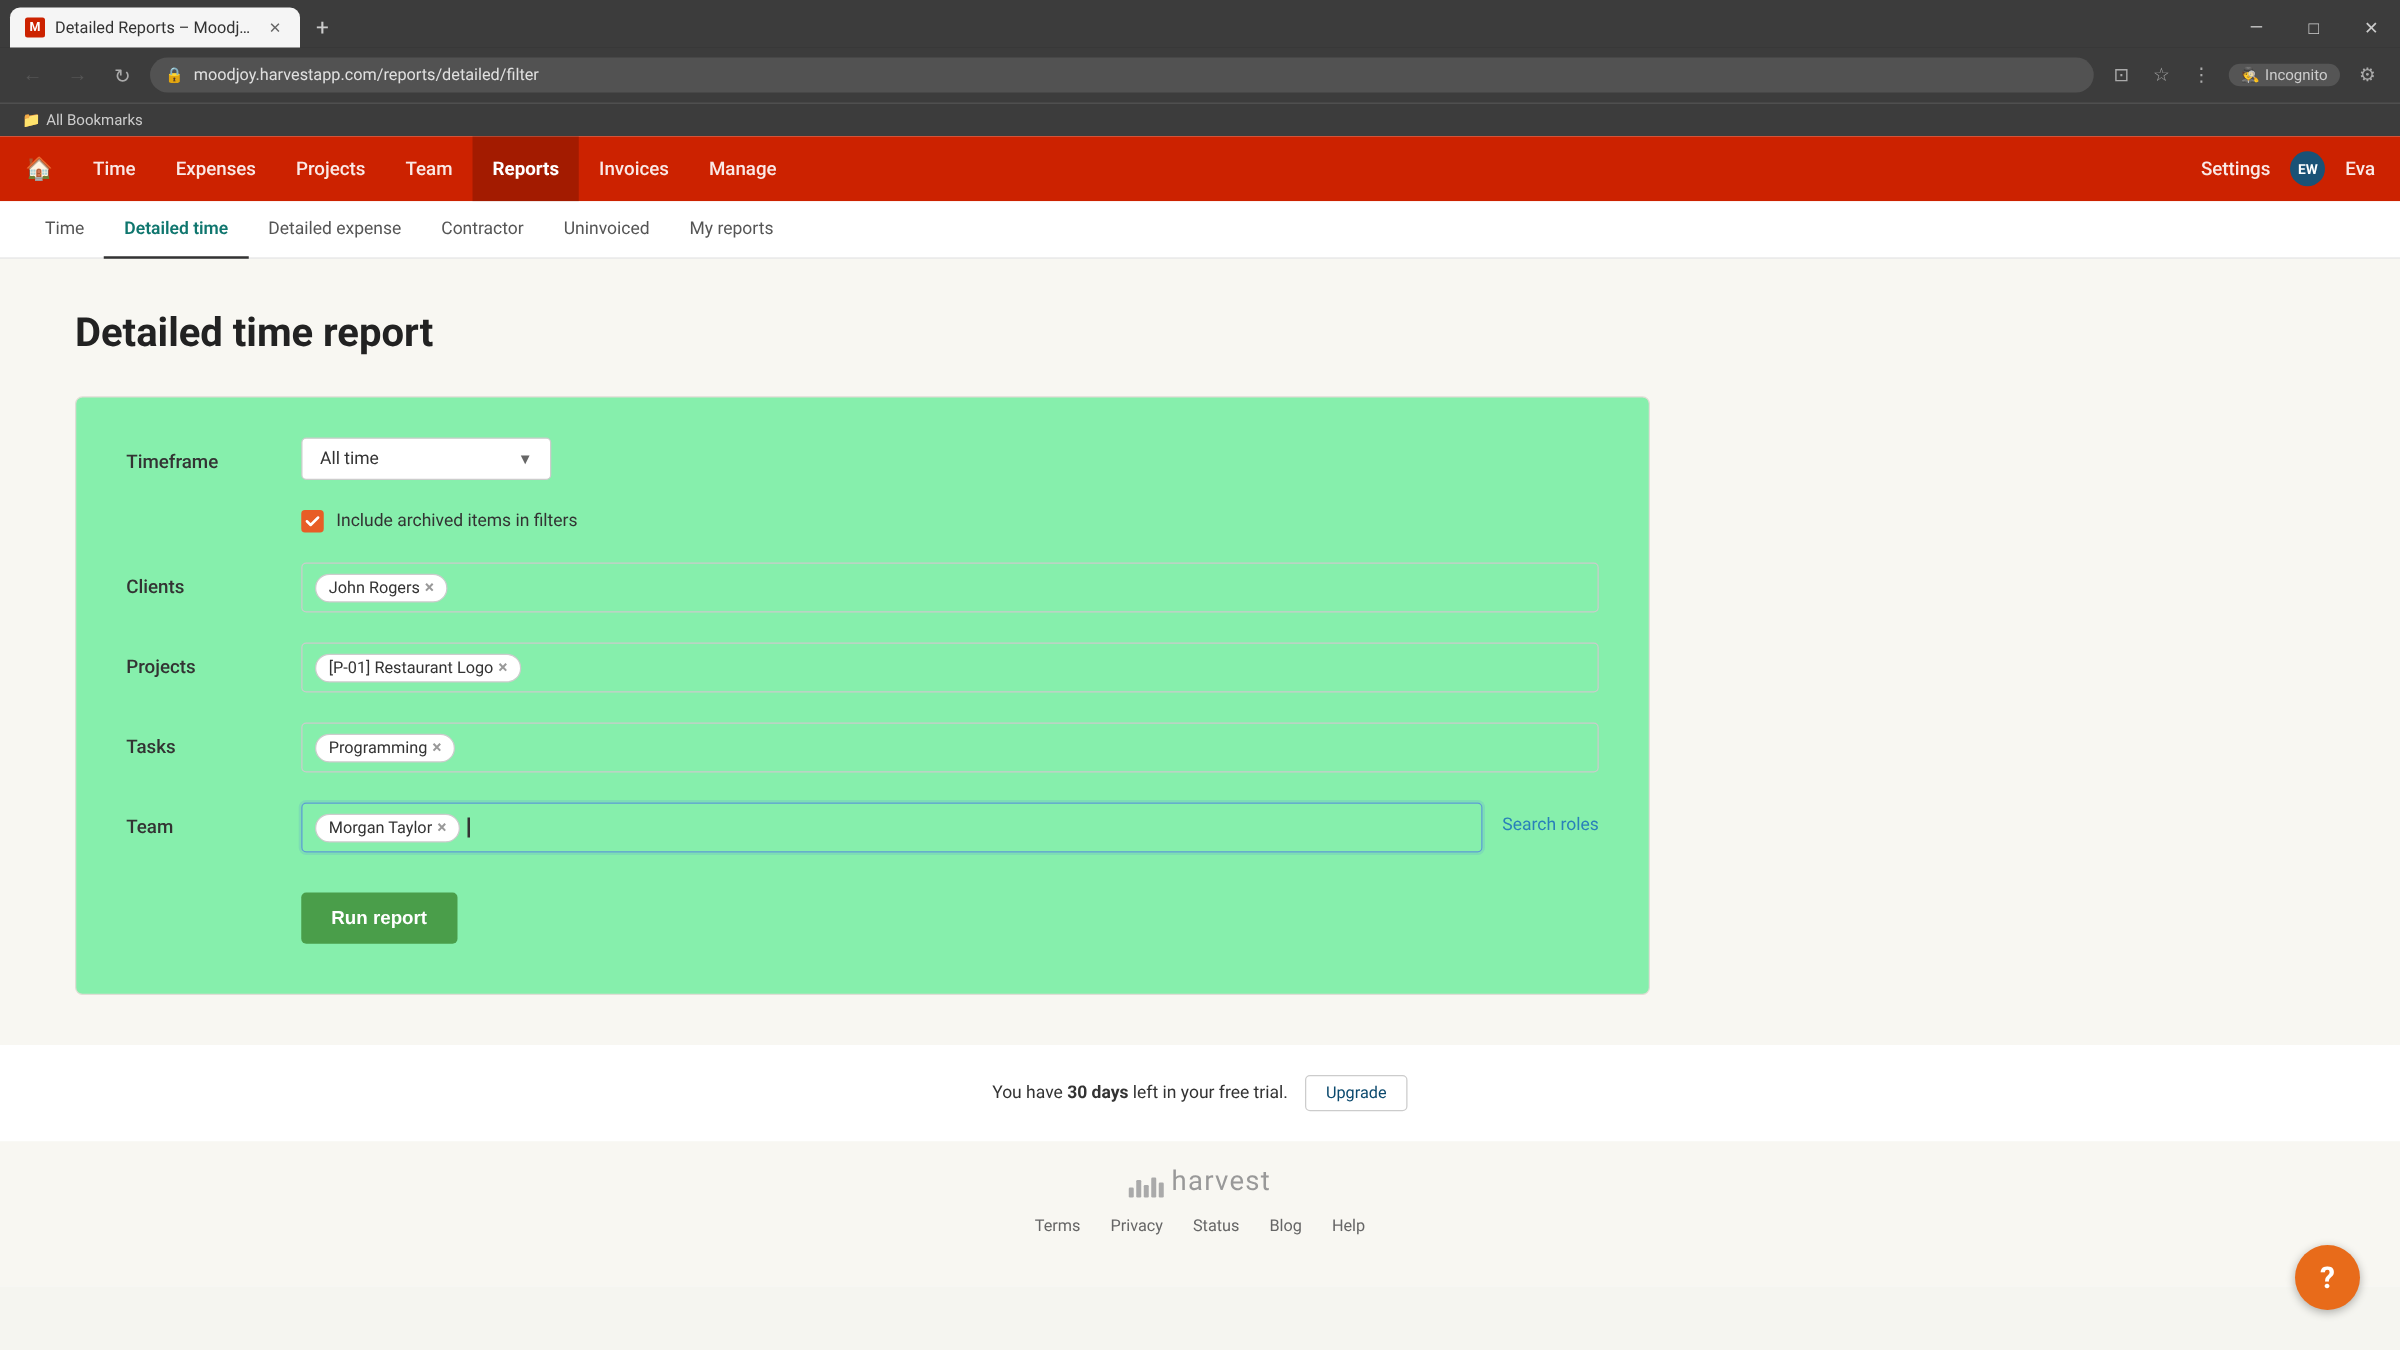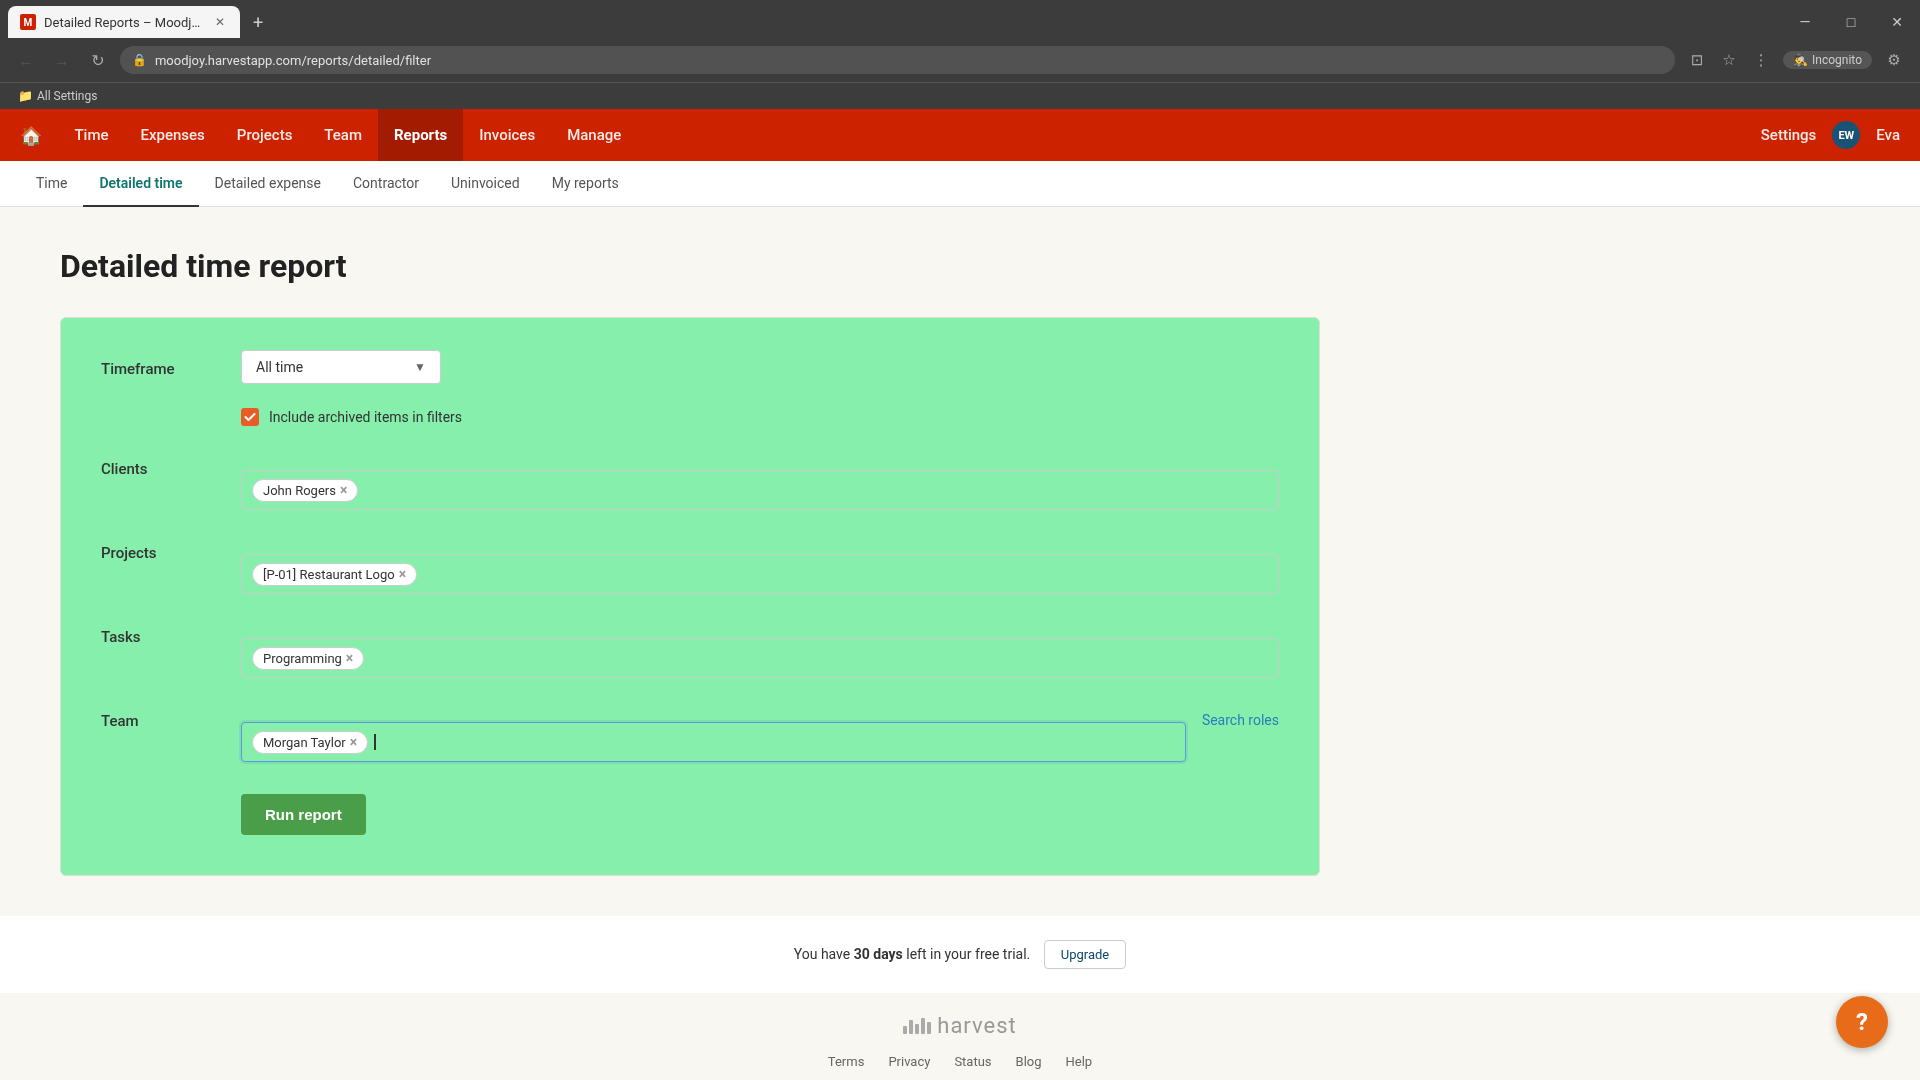--- a/index.html
+++ b/index.html
@@ -60,21 +60,21 @@
     .select-dropdown { display: flex; align-items: center; justify-content: space-between; border: 1px solid #ccc; border-radius: 4px; padding: 8px 14px; font-size: 14px; color: #333; background: white; cursor: pointer; width: 200px; }
     .select-dropdown .chevron { color: #666; font-size: 12px; }
 
     
     .checkbox-row { display: flex; align-items: center; gap: 10px; margin-bottom: 24px; padding-left: 140px; }
     .checkbox { width: 18px; height: 18px; background: #e85d26; border: none; border-radius: 3px; display: flex; align-items: center; justify-content: center; cursor: pointer; flex-shrink: 0; }
     .checkbox svg { width: 12px; height: 12px; }
     .checkbox-label { font-size: 14px; color: #333; }
 
     
-    .tag-input { display: flex; align-items: center; flex-wrap: wrap; border: 1px solid #ccc; border-radius: 4px; padding: 6px 10px; gap: 6px; min-height: 40px; cursor: text; margin-top: 20px; }
+    .tag-input { display: flex; align-items: center; flex-wrap: wrap; border: 1px solid #ccc; border-radius: 4px; padding: 6px 10px; gap: 6px; min-height: 40px; cursor: text; }
     .tag-input.focused { border-color: #5b9bd5; box-shadow: 0 0 0 2px rgba(91,155,213,0.2); }
     .tag { display: flex; align-items: center; gap: 4px; border: 1px solid #ccc; border-radius: 20px; padding: 3px 10px; font-size: 13px; color: #333; background: white; }
     .tag .remove { color: #999; cursor: pointer; font-size: 14px; font-weight: bold; line-height: 1; }
     .tag-cursor { width: 2px; height: 16px; background: #333; animation: blink 1s step-end infinite; }
     @keyframes blink { 50% { opacity: 0; } }
 
     
     .search-roles-link { color: #2980b9; font-size: 14px; text-decoration: none; cursor: pointer; margin-left: 16px; white-space: nowrap; padding-top: 10px; }
 
     
@@ -83,21 +83,21 @@
     
     .run-btn { background: #4a9e4a; color: white; border: none; border-radius: 4px; padding: 12px 24px; font-size: 15px; font-weight: 600; cursor: pointer; margin-top: 8px; }
 
     
     .trial-banner { text-align: center; padding: 24px; font-size: 14px; color: #333; }
     .trial-days { font-weight: 700; }
     .upgrade-btn { display: inline-block; border: 1px solid #ccc; border-radius: 4px; padding: 6px 16px; font-size: 13px; color: #0c4a6e; background: white; cursor: pointer; margin-left: 10px; text-decoration: none; }
 
     
     .footer { background: #f8f7f2; padding: 20px 0 40px; display: flex; flex-direction: column; align-items: center; gap: 16px; }
-    .footer-logo { display: flex; align-items: center; gap: 6px; color: #888; font-size: 22px; }
+    .footer-logo { display: flex; gap: 6px; color: #888; font-size: 22px; }
     .footer-logo .bars { display: flex; align-items: flex-end; gap: 2px; }
     .footer-logo .bars span { display: block; width: 4px; background: #aaa; border-radius: 1px; }
     .footer-links { display: flex; gap: 24px; }
     .footer-link { color: #666; font-size: 13px; text-decoration: none; cursor: pointer; }
 
     
     .help-fab { position: fixed; bottom: 32px; right: 32px; width: 52px; height: 52px; background: #e86b1a; border-radius: 50%; display: flex; align-items: center; justify-content: center; color: white; font-size: 24px; font-weight: bold; cursor: pointer; box-shadow: 0 2px 8px rgba(0,0,0,0.3); }
   </style>
 </head>
 <body>
@@ -135,21 +135,21 @@
     <div class="incognito-badge">
       <span>🕵</span>
       <span>Incognito</span>
     </div>
     <div class="toolbar-icon">⚙</div>
   </div>
 
   <div class="bookmarks-bar">
     <div class="bookmark-item">
       <span>📁</span>
-      <span>All Settings</span>
+      <span>All Bookmarks</span>
     </div>
   </div>
 </div>
 
 <div class="app">
 
   <nav class="top-nav">
     <span class="nav-home">🏠</span>
     <div class="nav-items">
       <a class="nav-item">Time</a>

